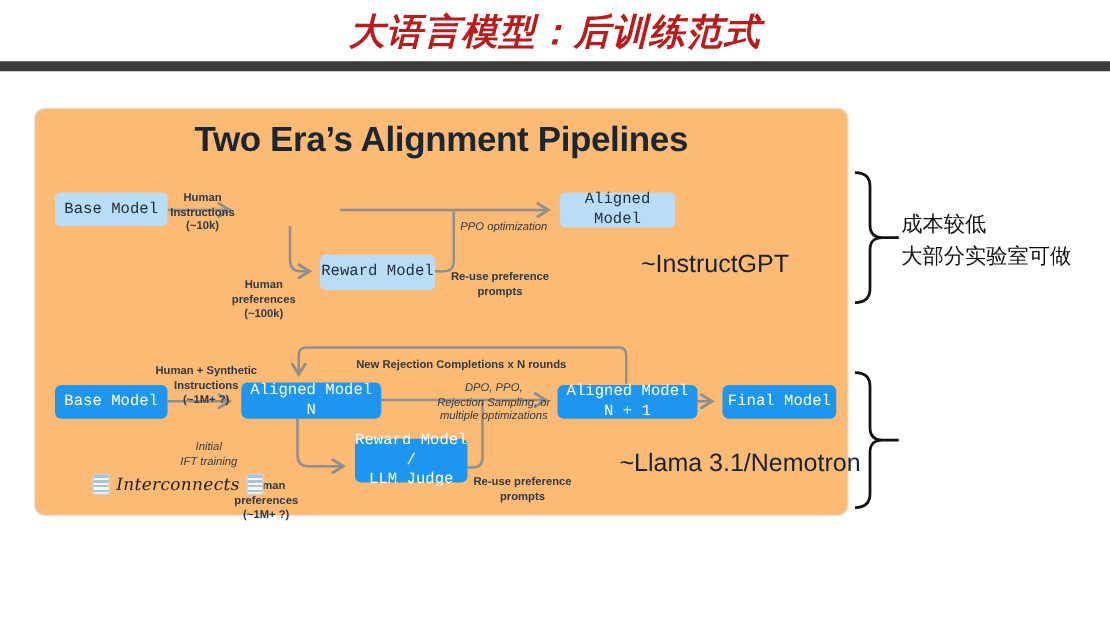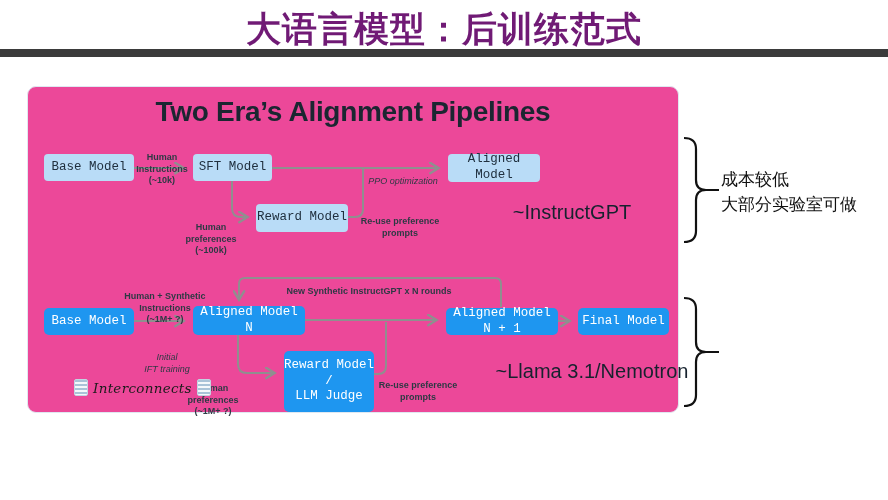--- a/index.html
+++ b/index.html
@@ -2,29 +2,30 @@
 <html><head>
 <meta charset="utf-8">
 <style>
   * { margin:0; padding:0; box-sizing:border-box; }
   body { background:#ffffff; font-family:"Liberation Sans", sans-serif; }
   .slide {
     position:relative; width:888px; height:500px; background:#ffffff; overflow:hidden;
   }
   .slide-title {
     position:absolute; top:6px; left:0; width:100%;
-    text-align:center; font-size:35px; font-weight:bold; color:#701a75;
+    text-align:center; font-size:29px; font-weight:bold; color:#b91c1c;
     letter-spacing:1px;
+    font-style:italic;
   }
   .divider-bar {
     position:absolute; top:49px; left:0; width:888px; height:8px; background:#3b3b3b;
   }
   .diagram-card {
     position:absolute; left:27px; top:86px; width:652px; height:327px;
-    background:#ec4899; border:1px solid #dfe8f1; border-radius:9px;
+    background:#fdba74; border:1px solid #dfe8f1; border-radius:9px;
   }
   .diagram-title {
     position:absolute; top:9px; left:0; width:100%; text-align:center;
     font-size:28px; font-weight:600; color:#1b2631; letter-spacing:-0.3px;
   }
   .box {
     position:absolute; display:flex; align-items:center; justify-content:center;
     font-size:12.5px; border-radius:4px; text-align:center; white-space:pre-line; line-height:1.25;font-family:Liberation Mono, monospace;
   }
   .box-light { background:#b9dcf7; color:#20303f; }
@@ -86,48 +87,50 @@
         <path d="M 106 234 H 155" marker-end="url(#arrow)"></path>
         <path d="M 256 233 H 408" marker-end="url(#arrow)"></path>
         <path d="M 473 220 V 197 Q 473 191 467 191 H 217 Q 211 191 211 197 V 212" marker-end="url(#arrow)"></path>
         <path d="M 210 248 V 277 Q 210 286 219 286 H 246" marker-end="url(#arrow)"></path>
         <path d="M 346 287 H 350 Q 358 287 358 279 V 235"></path>
         <path d="M 530 234 H 541" marker-end="url(#arrow)"></path>
       </g>
     </svg>
 
     <div class="box box-light" style="left:16px; top:67px; width:90px; height:27px;">Base Model</div>
-    <div class="box box-light" style="left:165px; top:67px; width:79px; height:27px;">SFT Model</div>
     <div class="box box-light" style="left:420px; top:67px; width:92px; height:28px;">Aligned Model</div>
     <div class="box box-light" style="left:228px; top:117px; width:92px; height:28px;">Reward Model</div>
 
     <div class="lbl" style="left:134px; top:60px;">Human
 Instructions
 (~10k)</div>
     <div class="lbl it" style="left:375px; top:72px;">PPO optimization</div>
     <div class="lbl" style="left:183px; top:130px;">Human
 preferences
 (~100k)</div>
     <div class="lbl" style="left:372px; top:118px;">Re-use preference
 prompts</div>
     <div class="example-lbl" style="left:544px; top:125px;text-align:center;">~InstructGPT</div>
 
     <div class="box box-bright" style="left:16px; top:221px; width:90px; height:27px;">Base Model</div>
     <div class="box box-bright" style="left:165px; top:219px; width:112px; height:29px;">Aligned Model N</div>
     <div class="box box-bright" style="left:418px; top:221px; width:112px; height:27px;">Aligned Model N + 1</div>
     <div class="box box-bright" style="left:550px; top:221px; width:91px; height:27px;">Final Model</div>
-    <div class="box box-bright" style="left:256px; top:264px; width:90px; height:61px;">Reward Model /
+    <div class="box box-bright" style="left:256px; top:264px; width:90px; height:35px;">Reward Model /
 LLM Judge</div>
 
     <div class="lbl" style="left:137px; top:199px;">Human + Synthetic
 Instructions
 (~1M+ ?)</div>
     <div class="lbl it" style="left:139px; top:254px;">Initial
 IFT training</div>
-    <div class="lbl" style="left:341px; top:182px;">New Synthetic InstructGPT x N rounds</div>
+    <div class="lbl" style="left:341px; top:182px;">New Rejection Completions x N rounds</div>
+    <div class="lbl it" style="left:367px; top:212px;">DPO, PPO,
+Rejection Sampling, or
+multiple optimizations</div>
     <div class="lbl" style="left:185px; top:291px;">Human
 preferences
 (~1M+ ?)</div>
     <div class="lbl" style="left:390px; top:282px;">Re-use preference
 prompts</div>
     <div class="example-lbl" style="left:564px; top:284px;text-align:right;">~Llama 3.1/Nemotron</div>
 
     <div class="logo">
       <span class="logo-chip"></span>
       <span class="logo-text">Interconnects</span>

